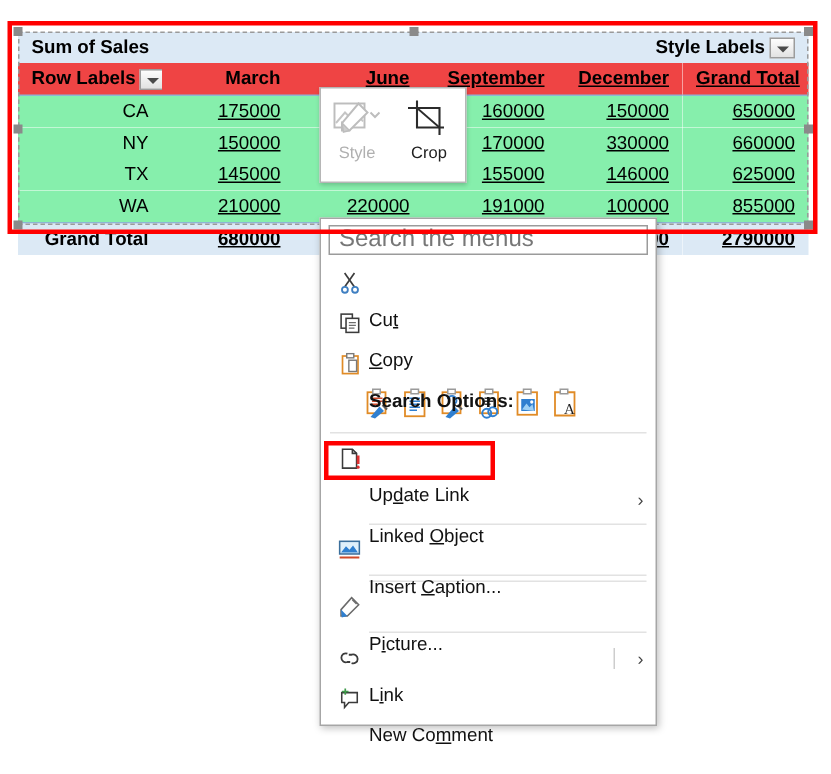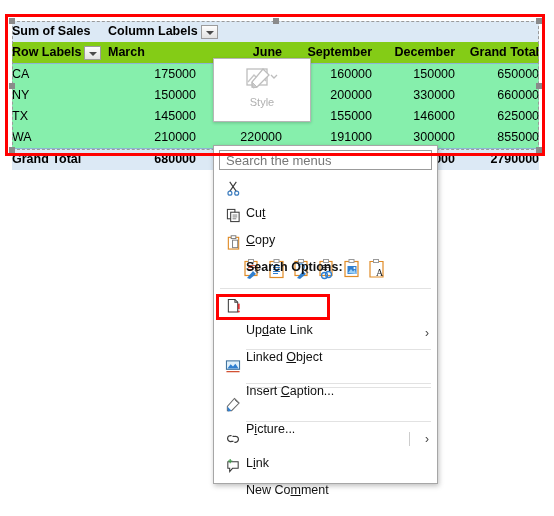--- a/index.html
+++ b/index.html
@@ -70,44 +70,45 @@
 
   
   table.pivot {
     border-collapse: collapse;
     width: 100%;
     table-layout: fixed;
     font-family: "Liberation Sans", sans-serif;
     font-size: 12.5px;
   }
   table.pivot td {
-    padding: 0 0;
+    padding: 0 9px;
     height: 21px;
     line-height: 21px;
     white-space: nowrap;
     overflow: hidden;
+    text-align: right;
   }
   .hdrband {
     background: #dce9f5;
     font-weight: bold;
   }
   .hdrband2 {
-    background: #84cc16;
+    background: #ef4444;
     font-weight: bold;
     border-bottom: 1px solid #8eb4d4;
   }
   .databand {
     background: #86efac;
   }
   .totalband {
     background: #dce9f5;
     font-weight: bold;
     border-top: 1px solid #8eb4d4;
   }
-  .num { text-align: right; }
+  .num { text-align: right; text-decoration: underline; }
   .txt { text-align: left; }
 
   
   .filter-btn {
     display: inline-block;
     width: 17px;
     height: 14px;
     vertical-align: middle;
     border: 1px solid #9c9c9c;
     background: linear-gradient(#fdfdfd, #e2e2e2);
@@ -173,21 +174,21 @@
   #search-wrap {
     padding: 4px 5px 5px 5px;
   }
   #search-box {
     width: 100%;
     height: 20px;
     box-sizing: border-box;
     border: 1px solid #9b9b9b;
     background: #ffffff;
     font-family: "Liberation Sans", sans-serif;
-    font-size: 13px;
+    font-size: 16px;
     color: #5a5a5a;
     padding: 0 6px;
     outline: none;
   }
   #search-box::placeholder { color: #777777; }
 
   .menu-sep {
     height: 0;
     border-top: 1px solid #e2e2e2;
     margin: 3px 6px 3px 32px;
@@ -271,21 +272,21 @@
       <col style="width:88px">
       <col style="width:86px">
       <col style="width:90px">
       <col style="width:83px">
       <col style="width:84px">
     </colgroup>
     <tbody>
       <tr>
         <td class="hdrband txt">Sum of Sales</td>
         <td class="hdrband txt" colspan="5">
-          <span>Column Labels</span><span class="filter-btn"></span>
+          <span>Style Labels</span><span class="filter-btn"></span>
         </td>
       </tr>
       <tr>
         <td class="hdrband2 txt">
           <span>Row Labels</span><span class="filter-btn"></span>
         </td>
         <td class="hdrband2 txt">March</td>
         <td class="hdrband2 num">June</td>
         <td class="hdrband2 num">September</td>
         <td class="hdrband2 num">December</td>
@@ -297,38 +298,38 @@
         <td class="num">175000</td>
         <td class="num">175000</td>
         <td class="num">160000</td>
         <td class="num">150000</td>
         <td class="num">650000</td>
       </tr>
       <tr class="databand">
         <td class="txt">NY</td>
         <td class="num">150000</td>
         <td class="num">160000</td>
-        <td class="num">200000</td>
+        <td class="num">170000</td>
         <td class="num">330000</td>
         <td class="num">660000</td>
       </tr>
       <tr class="databand">
         <td class="txt">TX</td>
         <td class="num">145000</td>
         <td class="num">160000</td>
         <td class="num">155000</td>
         <td class="num">146000</td>
         <td class="num">625000</td>
       </tr>
       <tr class="databand">
         <td class="txt">WA</td>
         <td class="num">210000</td>
         <td class="num">220000</td>
         <td class="num">191000</td>
-        <td class="num">300000</td>
+        <td class="num">100000</td>
         <td class="num">855000</td>
       </tr>
 
       <tr class="totalband">
         <td class="txt">Grand Total</td>
         <td class="num">680000</td>
         <td class="num">715000</td>
         <td class="num">710000</td>
         <td class="num">695000</td>
         <td class="num">2790000</td>
@@ -356,20 +357,30 @@
         <path d="M3 16 L9 9 L14 14 L18 11 L21 15" fill="none" stroke="#c5c5c5" stroke-width="1.3"></path>
         <circle cx="17" cy="7" r="1.6" fill="#c5c5c5"></circle>
         <path d="M18 3 L24 9 L12 21 L7 21 L7 16 Z" fill="#ffffff" stroke="#bdbdbd" stroke-width="1.3"></path>
         <path d="M7 16 L12 21 L8 22 Z" fill="#cdcdcd" stroke="#bdbdbd" stroke-width="1"></path>
         <path d="M26 9 l3 3 l3 -3" fill="none" stroke="#bdbdbd" stroke-width="1.3"></path>
       </svg>
     </span>
     <span class="mini-label mini-disabled">Style</span>
   </div>
 
+  <div class="mini-item">
+    <span class="glyph">
+      <svg width="30" height="26" viewBox="0 0 30 26" xmlns="http://www.w3.org/2000/svg">
+        <path d="M7 1 V19 H25" fill="none" stroke="#2b2b2b" stroke-width="1.4"></path>
+        <path d="M1 6 H22 V24" fill="none" stroke="#2b2b2b" stroke-width="1.4"></path>
+        <path d="M7 6 L22 19" fill="none" stroke="#2b2b2b" stroke-width="1.2"></path>
+      </svg>
+    </span>
+    <span class="mini-label mini-enabled">Crop</span>
+  </div>
 </div>
 
 <div id="context-menu">
 
   <div id="search-wrap">
     <input id="search-box" type="text" placeholder="Search the menus" style="">
   </div>
 
   <div class="menu-item">
     <span class="mi-icon">

